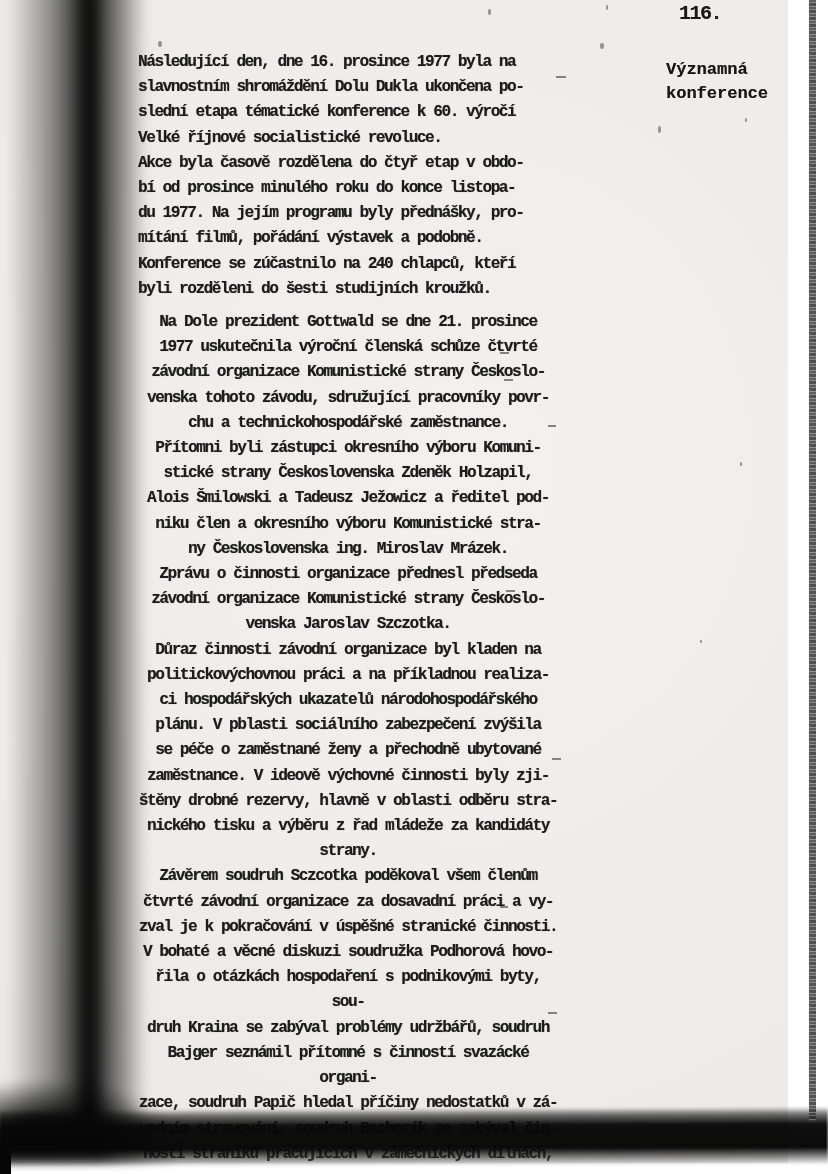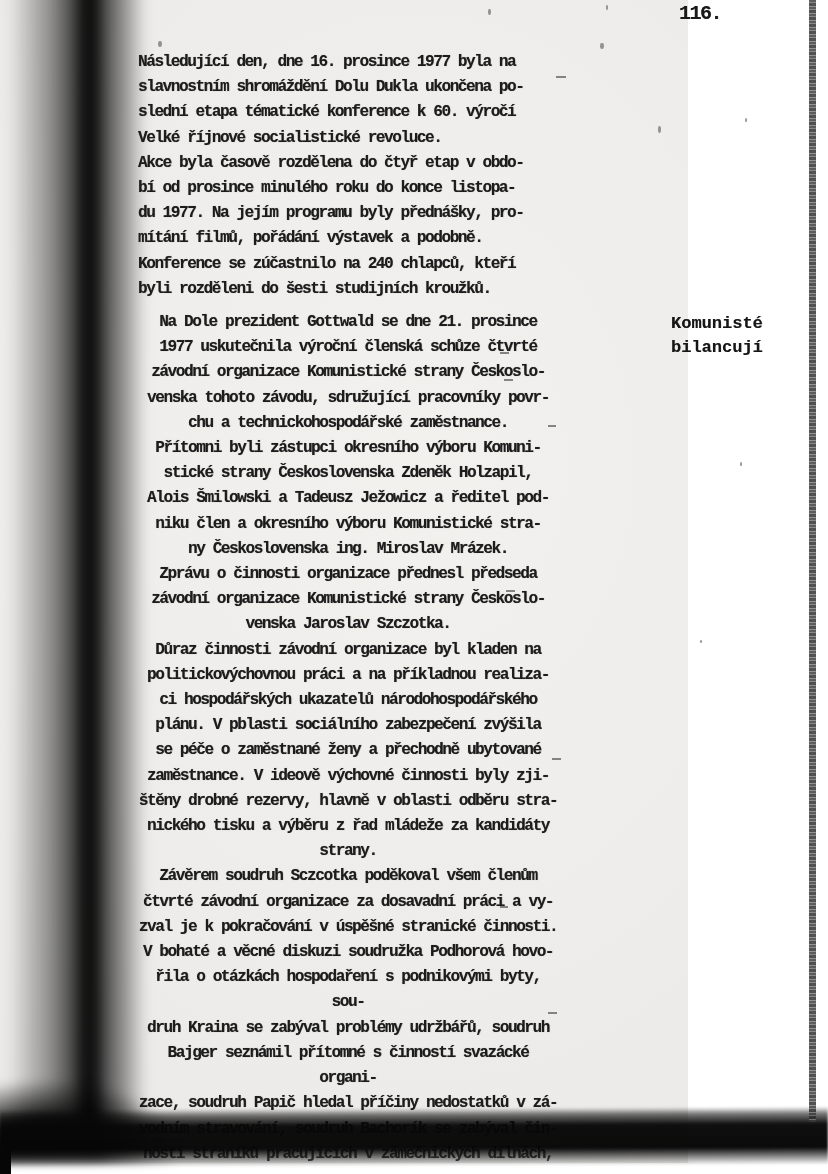--- a/index.html
+++ b/index.html
@@ -4,21 +4,21 @@
 <style>
   html, body { margin:0; padding:0; }
   body {
     width:828px; height:1174px;
     background:#ffffff;
     position:relative;
     overflow:hidden;
     font-family:"Liberation Mono", "DejaVu Sans Mono", monospace;
   }
   .paper {
-    position:absolute; left:0; top:0; width:688px; height:1163px;
+    position:absolute; left:0; top:0; width:788px; height:1163px;
     background: radial-gradient(120% 90% at 60% 40%, #f2f1ee 0%, #edecea 55%, #e8e7e4 100%);
   }
   
   .gutter {
     position:absolute; left:8px; top:-20px; width:144px; height:1160px;
     background:
       linear-gradient(90deg, rgba(0,0,0,0) 0%, rgba(0,0,0,0.40) 30%,
         rgba(0,0,0,0.88) 55%, rgba(0,0,0,0.50) 75%, rgba(0,0,0,0) 96%);
     filter: blur(6px);
   }
@@ -91,23 +91,23 @@
 </head>
 <body>
 
 <div class="paper">
 
   <div class="gutter"></div>
   <div class="gutter-core"></div>
 
   <div class="page-number">116.</div>
 
+  <div class="margin-note note-1">Významná
+konference</div>
 
-  <div class="margin-note note-2">Komunisté
-bilancují</div>
 
   <div class="body-text section-1">Následující den, dne 16. prosince 1977 byla na
 slavnostním shromáždění Dolu Dukla ukončena po-
 slední etapa tématické konference k 60. výročí
 Velké říjnové socialistické revoluce.
 Akce byla časově rozdělena do čtyř etap v obdo-
 bí od prosince minulého roku do konce listopa-
 du 1977.  Na jejím programu byly přednášky, pro-
 mítání filmů, pořádání výstavek a podobně.
 Konference se zúčastnilo na 240 chlapců, kteří

